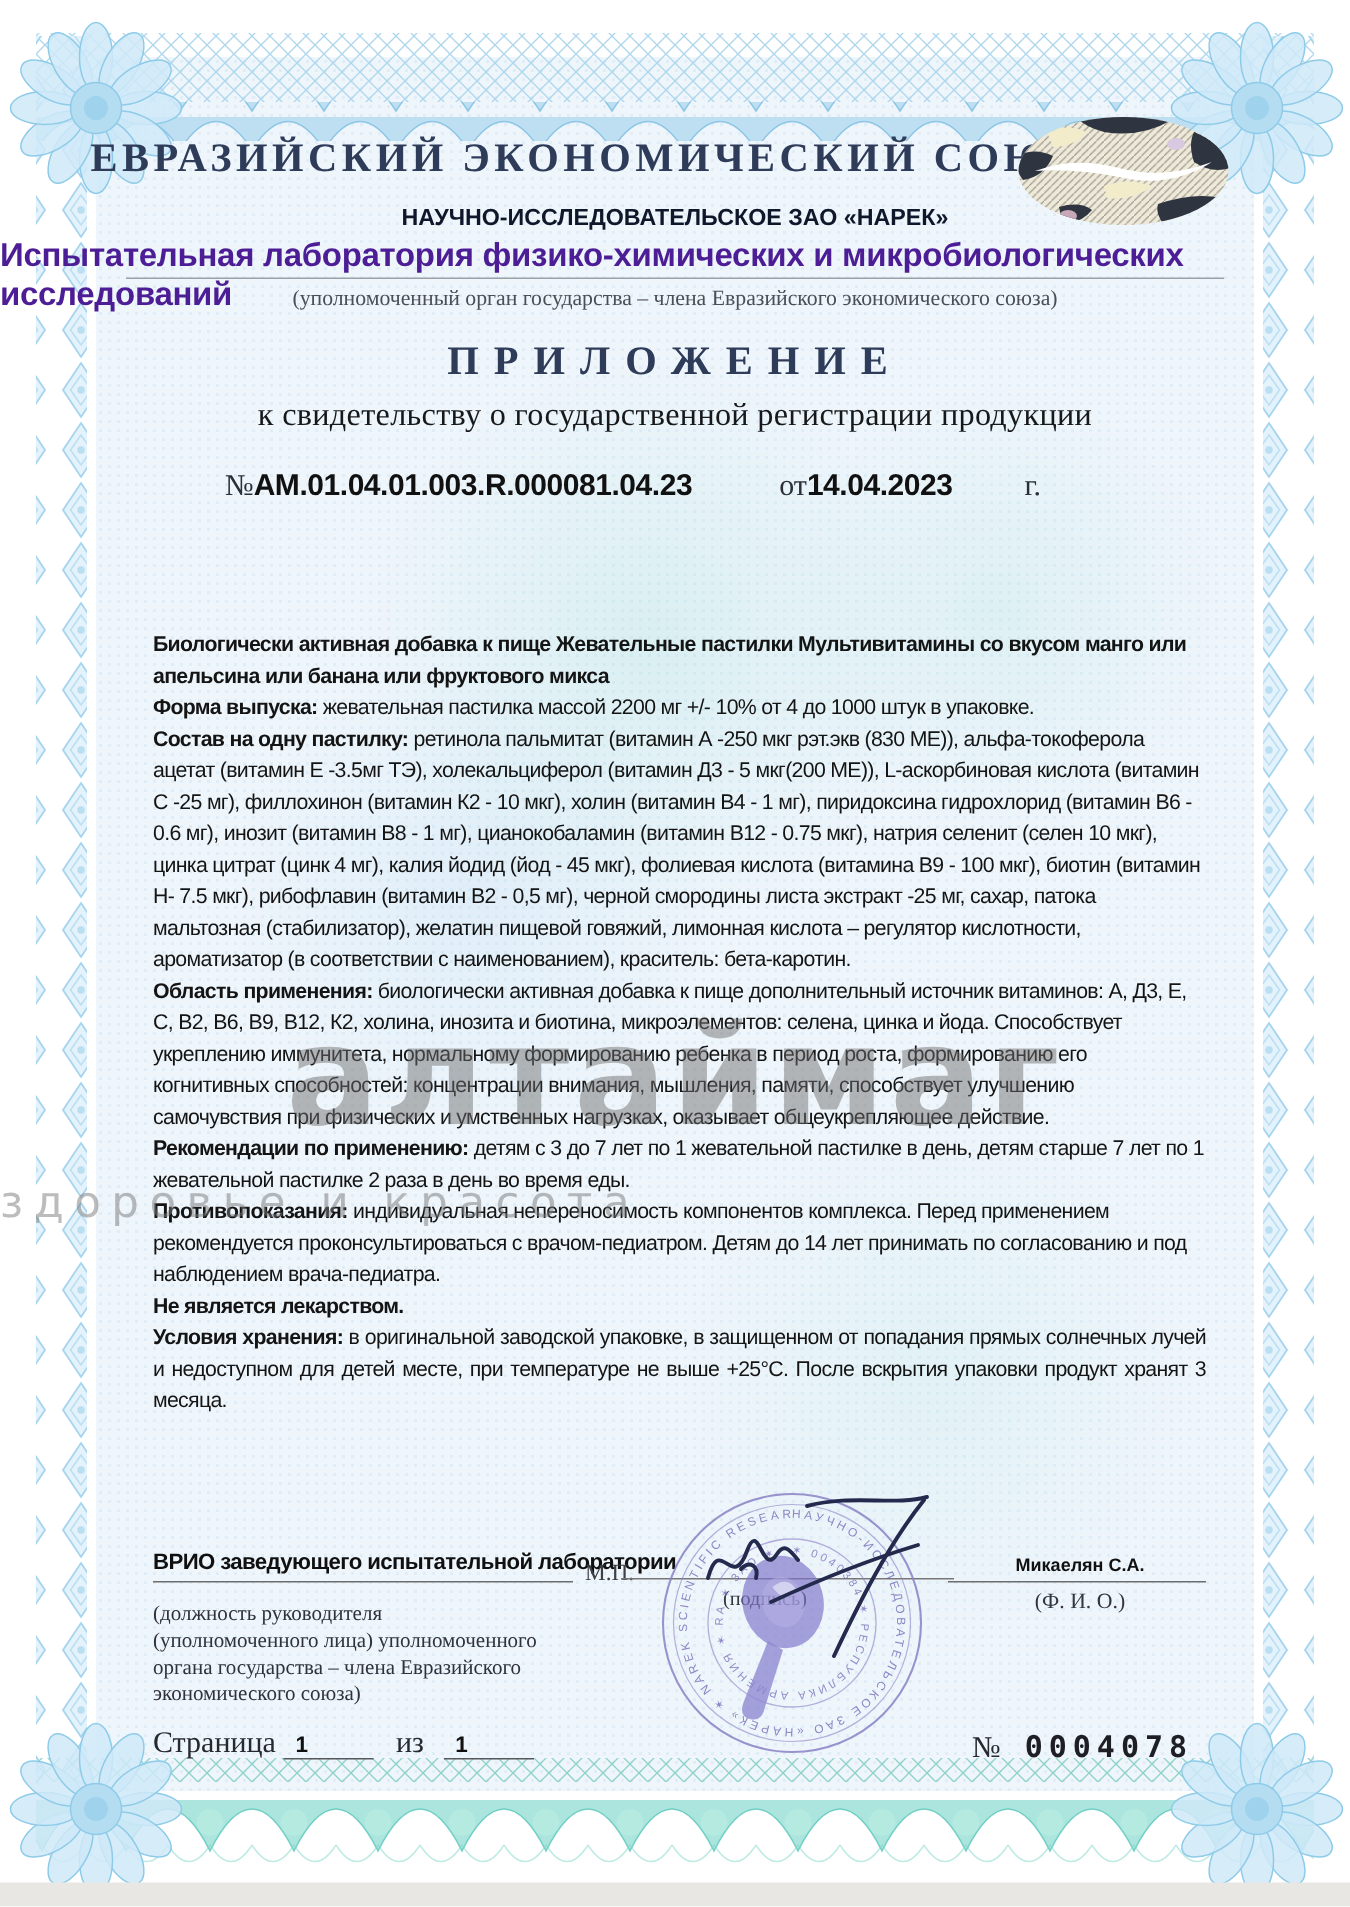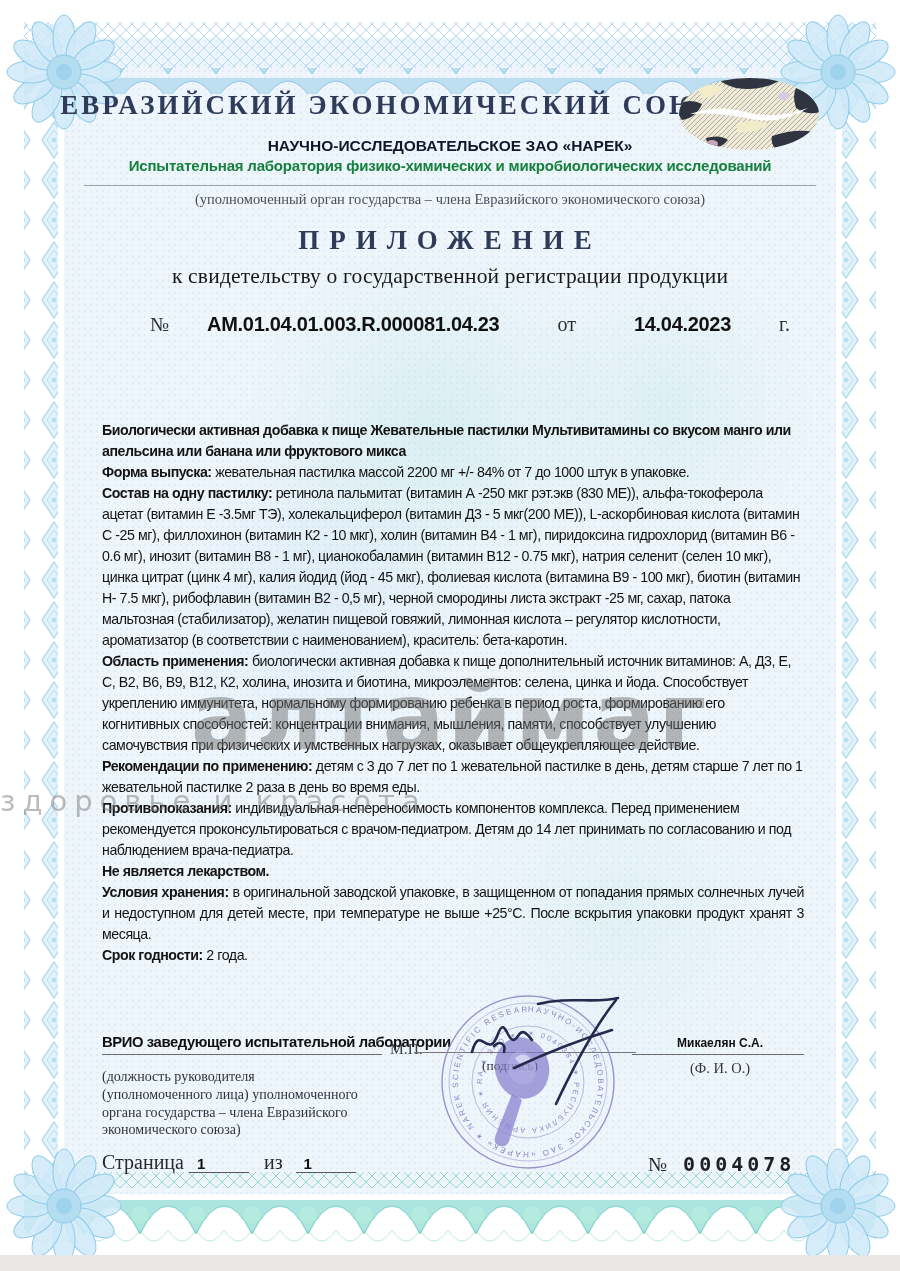--- a/index.html
+++ b/index.html
@@ -19,37 +19,37 @@
        radial-gradient(circle at 560px 880px, rgba(135,215,205,.12), transparent 170px);}
   .frame{position:absolute;left:0;top:0;z-index:1;}
   .content{position:absolute;inset:0;z-index:2;}
 
   
   .union-title{position:absolute;top:90px;left:0;width:780px;text-align:center;
      font-family:"Liberation Serif",serif;font-weight:700;font-size:27px;color:#2e3c5a;
      letter-spacing:3px;}
   .org-name{position:absolute;top:137px;left:0;right:0;text-align:center;
      font-weight:700;font-size:15.5px;color:#0f172a;letter-spacing:0px;}
-  .lab-name{position:absolute;top:157px;left:0;right:0;text-align:center;
-     font-weight:700;font-size:15px;color:#15803d;letter-spacing:-0.2px;}
+  .lab-name{position:absolute;top:157px;left:0;right:0;text-align:left;
+     font-weight:700;font-size:22px;color:#4c1d95;letter-spacing:-0.2px;}
   .rule{position:absolute;top:185px;left:84px;right:84px;height:1px;background:#9aa0a6;}
   .authority{position:absolute;top:191px;left:0;right:0;text-align:center;
      font-family:"Liberation Serif",serif;font-size:14.5px;color:#4b4f55;}
   .doc-title{position:absolute;top:225px;left:0;right:0;text-align:center;
      font-family:"Liberation Serif",serif;font-weight:700;font-size:27px;color:#2e3c5a;
      letter-spacing:10px;}
   .doc-subtitle{position:absolute;top:264px;left:0;right:0;text-align:center;
      font-family:"Liberation Serif",serif;font-size:21.5px;color:#17181a;letter-spacing:0.2px;}
   .number-row{position:absolute;top:313px;left:150px;width:620px;display:flex;
      align-items:baseline;font-size:20px;color:#111;}
   .number-row .serif{font-family:"Liberation Serif",serif;color:#2b2f38;}
   .number-row .num{font-weight:700;letter-spacing:-0.3px;}
-  .nr-number{margin-left:38px;}
+  .nr-number{}
   .nr-from{margin-left:58px;}
-  .nr-date{margin-left:58px;text-align:center;}
+  .nr-date{text-align:center;}
   .nr-year{margin-left:48px;}
 
   
   .bodytext{position:absolute;left:102px;top:420px;width:702px;height:548px;overflow:hidden;
      font-size:14.2px;line-height:21px;letter-spacing:-0.45px;color:#141414;}
   .bodytext p{margin:0;}
   .bodytext p.justify{text-align:justify;}
   .bodytext p.wide{word-spacing:5px;}
   .bodytext b{font-weight:700;}
 
@@ -203,28 +203,27 @@
     <div class="number-row">
       <span class="serif">№</span>
       <span class="num nr-number">AM.01.04.01.003.R.000081.04.23</span>
       <span class="serif nr-from">от</span>
       <span class="num nr-date">14.04.2023</span>
       <span class="serif nr-year">г.</span>
     </div>
 
     <div class="bodytext">
       <p><b>Биологически активная добавка к пище Жевательные пастилки Мультивитамины со вкусом манго или апельсина или банана или фруктового микса</b><span></span></p>
-      <p><b>Форма выпуска: </b><span>жевательная пастилка массой 2200 мг +/- 84% от 7 до 1000 штук в упаковке.</span></p>
+      <p><b>Форма выпуска: </b><span>жевательная пастилка массой 2200 мг +/- 10% от 4 до 1000 штук в упаковке.</span></p>
       <p><b>Состав на одну пастилку: </b><span>ретинола пальмитат (витамин А -250 мкг рэт.экв (830 МЕ)), альфа-токоферола ацетат (витамин Е -3.5мг ТЭ), холекальциферол (витамин Д3 - 5 мкг(200 МЕ)), L-аскорбиновая кислота (витамин С -25 мг), филлохинон (витамин К2 - 10 мкг), холин (витамин В4 - 1 мг), пиридоксина гидрохлорид (витамин В6 - 0.6 мг), инозит (витамин В8 - 1 мг), цианокобаламин (витамин В12 - 0.75 мкг), натрия селенит (селен 10 мкг), цинка цитрат (цинк 4 мг), калия йодид (йод - 45 мкг), фолиевая кислота (витамина В9 - 100 мкг), биотин (витамин Н- 7.5 мкг), рибофлавин (витамин В2 - 0,5 мг), черной смородины листа экстракт -25 мг, сахар, патока мальтозная (стабилизатор), желатин пищевой говяжий, лимонная кислота – регулятор кислотности, ароматизатор (в соответствии с наименованием), краситель: бета-каротин.</span></p>
       <p><b>Область применения: </b><span>биологически активная добавка к пище дополнительный источник витаминов: А, Д3, Е, С, В2, В6, В9, В12, К2, холина, инозита и биотина, микроэлементов: селена, цинка и йода. Способствует укреплению иммунитета, нормальному формированию ребенка в период роста, формированию его когнитивных способностей: концентрации внимания, мышления, памяти, способствует улучшению самочувствия при физических и умственных нагрузках, оказывает общеукрепляющее действие.</span></p>
       <p><b>Рекомендации по применению: </b><span>детям с 3 до 7 лет по 1 жевательной пастилке в день, детям старше 7 лет по 1 жевательной пастилке 2 раза в день во время еды.</span></p>
       <p><b>Противопоказания: </b><span>индивидуальная непереносимость компонентов комплекса. Перед применением рекомендуется проконсультироваться с врачом-педиатром. Детям до 14 лет принимать по согласованию и под наблюдением врача-педиатра.</span></p>
       <p><b>Не является лекарством.</b><span></span></p>
       <p class="justify"><b>Условия хранения: </b><span>в оригинальной заводской упаковке, в защищенном от попадания прямых солнечных лучей и недоступном для детей месте, при температуре не выше +25°С. После вскрытия упаковки продукт хранят 3 месяца.</span></p>
-      <p><b>Срок годности: </b><span>2 года.</span></p>
       <p class="justify wide"></p>
     </div>
 
     <div class="wm1">алтаймаг</div>
     <div class="wm2">здоровье и красота</div>
 
     <div class="vrio">ВРИО заведующего испытательной лаборатории</div>
     <div class="vrio-line"></div>
     <div class="mp">М.П.</div>
     <div class="sign-line"></div>

